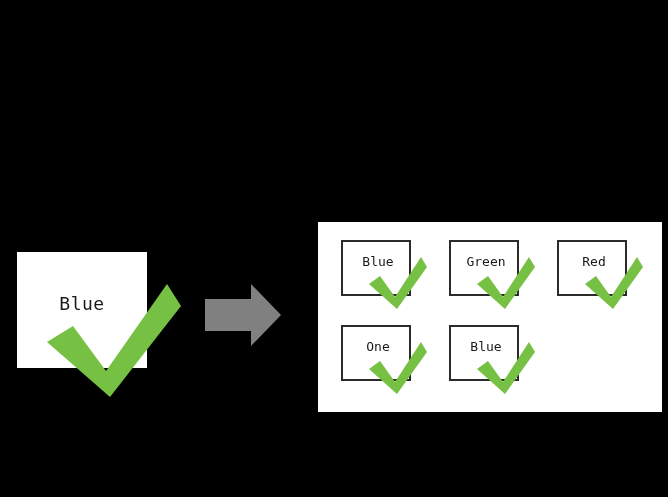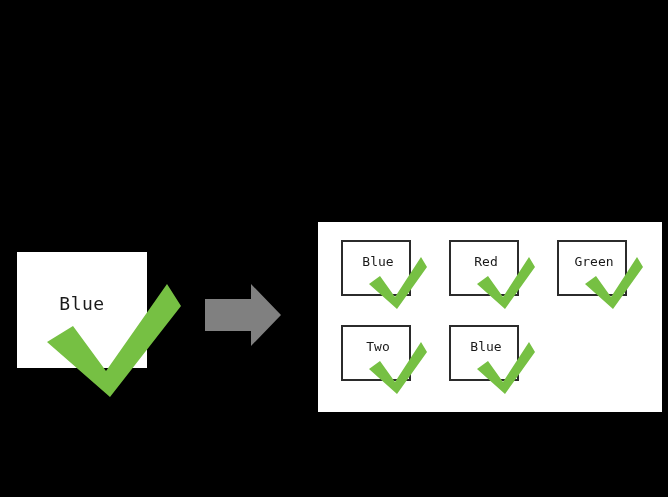--- a/index.html
+++ b/index.html
@@ -134,40 +134,40 @@
     <div class="grid">
 
       <div class="grid-card">
         <div class="grid-card-label">Blue</div>
         <svg class="grid-check" viewBox="0 0 62 56">
           <path d="M 3 30 L 14 22 L 29 43 L 55 3 L 61 13 L 31 55 Z" fill="#76c043"></path>
         </svg>
       </div>
 
       <div class="grid-card">
+        <div class="grid-card-label">Green</div>
+        <svg class="grid-check" viewBox="0 0 62 56">
+          <path d="M 3 30 L 14 22 L 29 43 L 55 3 L 61 13 L 31 55 Z" fill="#76c043"></path>
+        </svg>
+      </div>
+
+      <div class="grid-card">
         <div class="grid-card-label">Red</div>
         <svg class="grid-check" viewBox="0 0 62 56">
           <path d="M 3 30 L 14 22 L 29 43 L 55 3 L 61 13 L 31 55 Z" fill="#76c043"></path>
         </svg>
       </div>
 
       <div class="grid-card">
-        <div class="grid-card-label">Green</div>
+        <div class="grid-card-label">One</div>
         <svg class="grid-check" viewBox="0 0 62 56">
           <path d="M 3 30 L 14 22 L 29 43 L 55 3 L 61 13 L 31 55 Z" fill="#76c043"></path>
         </svg>
       </div>
 
-
-      <div class="grid-card">
-        <div class="grid-card-label">Two</div>
-        <svg class="grid-check" viewBox="0 0 62 56">
-          <path d="M 3 30 L 14 22 L 29 43 L 55 3 L 61 13 L 31 55 Z" fill="#76c043"></path>
-        </svg>
-      </div>
 
       <div class="grid-card">
         <div class="grid-card-label">Blue</div>
         <svg class="grid-check" viewBox="0 0 62 56">
           <path d="M 3 30 L 14 22 L 29 43 L 55 3 L 61 13 L 31 55 Z" fill="#76c043"></path>
         </svg>
       </div>
 
     </div>
   </div>

